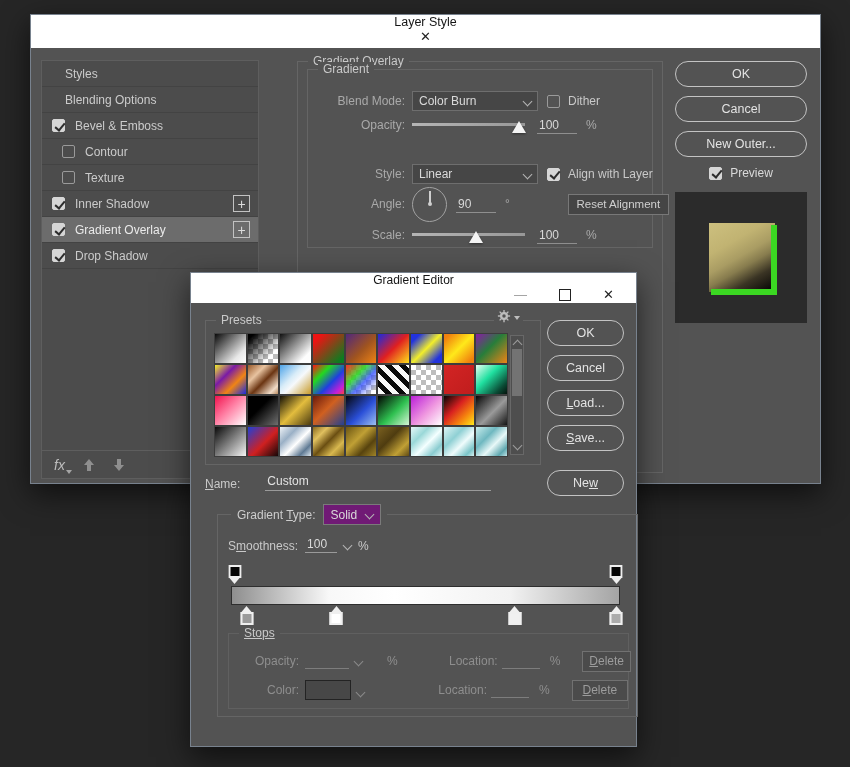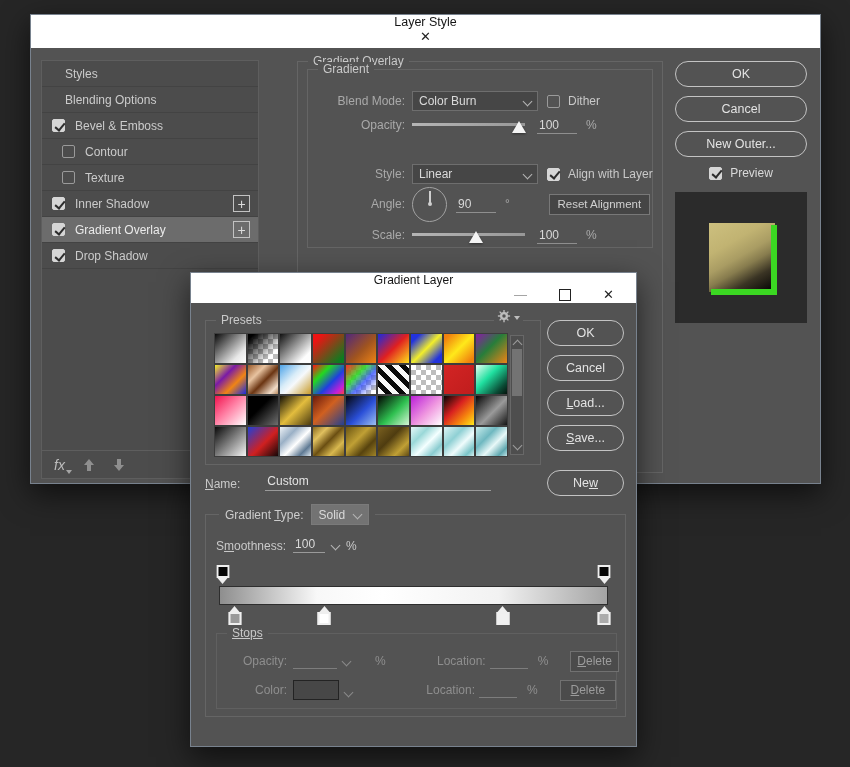--- a/index.html
+++ b/index.html
@@ -57,21 +57,21 @@
   .chk-wrap{display:flex;align-items:center;margin-left:9px;gap:8px;color:#c9c9c9;}
   .slider{position:relative;width:113px;height:20px;flex:none;}
   .slider .groove{position:absolute;left:0;right:0;top:8px;height:3px;background:linear-gradient(90deg,#b5b5b5,#989898);}
   .slider .handle{position:absolute;top:6px;width:0;height:0;border-left:7px solid transparent;border-right:7px solid transparent;border-bottom:12px solid #f4f4f4;transform:translateX(-50%);filter:drop-shadow(0 1px 1px rgba(0,0,0,.4));}
   .val{width:36px;border-bottom:1px solid #8f8f8f;color:#d8d8d8;margin-left:12px;padding:1px 2px;flex:none;}
   .unit{margin-left:9px;color:#a9a9a9;}
   .dial{width:33px;height:33px;border:1.5px solid #a2a2a2;border-radius:50%;position:relative;flex:none;}
   .dial::before{content:"";position:absolute;left:50%;top:50%;width:4px;height:4px;margin:-2px;border-radius:50%;background:#cfcfcf;}
   .dial::after{content:"";position:absolute;left:50%;top:3px;width:2px;height:12px;margin-left:-1px;background:#cfcfcf;}
   .ps-btn{background:#454545;border:1px solid #787878;color:#d0d0d0;font-size:11.5px;height:21px;display:flex;align-items:center;justify-content:center;box-sizing:border-box;font-family:"Liberation Sans",sans-serif;}
-  #reset-align{width:101px;margin-left:39px;}
+  #reset-align{width:101px;margin-left:58px;}
   .def-row{position:absolute;left:347px;top:207px;display:flex;gap:7px;}
   .def-row .ps-btn{padding:0 12px;}
 
   
   .pill{position:absolute;left:644px;width:132px;height:26px;border:1px solid #c3c3c3;border-radius:13px;background:transparent;color:#e3e3e3;font-size:12.5px;display:flex;align-items:center;justify-content:center;box-sizing:border-box;font-family:"Liberation Sans",sans-serif;}
   .preview-row{position:absolute;left:644px;top:118px;width:132px;display:flex;align-items:center;justify-content:center;gap:8px;color:#dadada;}
   .thumb{position:absolute;left:644px;top:144px;width:132px;height:131px;background:#2b2b2b;}
   .thumb-sq{position:absolute;left:34px;top:31px;width:66px;height:69px;background:linear-gradient(150deg,#cdc07f 0%,#c1b372 30%,#a99c63 48%,#877c4e 60%,#3a3424 76%,#0a0907 95%);}
   .green-v{position:absolute;left:96px;top:33px;width:6px;height:70px;background:#3bd822;}
   .green-h{position:absolute;left:36px;top:97px;width:66px;height:6px;background:#3bd822;}
@@ -89,23 +89,23 @@
   .swatch{width:100%;height:100%;box-shadow:0 0 0 1px #3d3d3d;}
   .vscroll{position:absolute;left:319px;top:32px;width:14px;height:120px;border:1px solid #686868;background:#4e4e4e;box-sizing:border-box;}
   .vscroll .chev-up{position:absolute;left:3px;top:5px;width:6px;height:6px;border-left:1.5px solid #9d9d9d;border-top:1.5px solid #9d9d9d;transform:rotate(45deg);}
   .vscroll .chev-dn{position:absolute;left:3px;bottom:5px;width:6px;height:6px;border-left:1.5px solid #9d9d9d;border-top:1.5px solid #9d9d9d;transform:rotate(225deg);}
   .vthumb{position:absolute;left:1px;top:13px;width:10px;height:47px;background:#737373;}
   .pill-sm{position:absolute;left:356px;width:77px;height:26px;border:1px solid #c3c3c3;border-radius:13px;color:#e3e3e3;font-size:12.5px;display:flex;align-items:center;justify-content:center;box-sizing:border-box;background:transparent;font-family:"Liberation Sans",sans-serif;}
 
   .name-row{position:absolute;left:14px;top:171px;display:flex;align-items:flex-end;color:#c9c9c9;}
   .name-val{width:222px;margin-left:25px;border-bottom:1px solid #9a9a9a;color:#e2e2e2;padding:0 2px 2px 2px;}
 
-  #gb-main{left:14px;top:211px;width:421px;height:203px;}
+  #gb-main{left:26px;top:211px;width:421px;height:203px;}
   .gtype-legend{position:absolute;left:13px;top:-11px;background:#535353;padding:0 6px;display:flex;align-items:center;gap:7px;color:#cdcdcd;}
-  .dd-sm{height:21px;background:#737373;border:1px solid #7a7a7a;display:flex;align-items:center;gap:9px;padding:0 7px;color:#dadada;box-sizing:border-box;}
+  .dd-sm{height:21px;background:#701a75;border:1px solid #7a7a7a;display:flex;align-items:center;gap:9px;padding:0 7px;color:#dadada;box-sizing:border-box;}
   .smooth-row{position:absolute;left:10px;top:22px;display:flex;align-items:flex-end;gap:7px;color:#c9c9c9;}
   .smooth-val{width:28px;border-bottom:1px solid #9a9a9a;color:#dadada;padding:0 2px 1px 2px;display:inline-block;}
   .smooth-row .chev{margin-bottom:4px;}
 
   .bar-wrap{position:absolute;left:13px;top:50px;width:389px;height:63px;}
   .gradient-bar{position:absolute;left:0;top:21px;width:389px;height:19px;border:1px solid #2e2e2e;box-sizing:border-box;}
   .ostop-track,.cstop-track{position:absolute;left:0;width:389px;}
   .ostop-track{top:0;height:20px;}
   .cstop-track{top:41px;height:22px;}
   .ostop{position:absolute;top:0;transform:translateX(-50%);width:13px;height:13px;background:#050505;border:2px solid #efefef;box-sizing:border-box;}
@@ -252,21 +252,21 @@
       <div class="thumb-sq"></div>
       <div class="green-v"></div>
       <div class="green-h"></div>
     </div>
 
   </div>
 </div>
 
 <div class="window" id="ge">
   <div class="titlebar">
-    <span>Gradient Layer</span>
+    <span>Gradient Editor</span>
     <span class="tb-icons">
       <span class="tb-btn" style="color:#9a9a9a;">—</span>
       <span class="tb-box"></span>
       <span class="tb-btn">✕</span>
     </span>
   </div>
   <div class="win-body">
 
     <div class="groupbox" id="gb-presets">
       <span class="legend">Presets</span>

